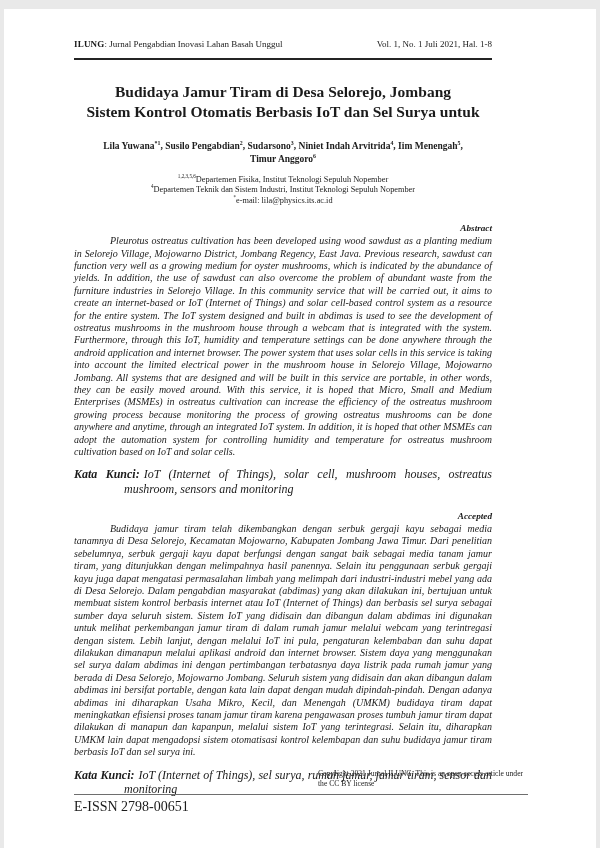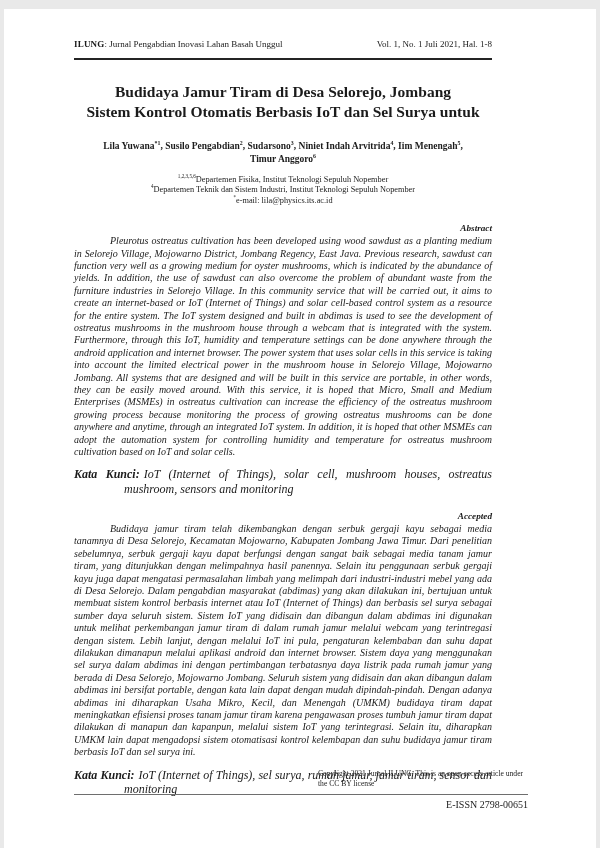--- a/index.html
+++ b/index.html
@@ -89,22 +89,22 @@
   }
   .copyright {
     margin-left: auto;
     width: 210px;
     text-align: left;
     font-size: 7.6px;
     line-height: 1.32;
   }
   .footer-rule { border: none; border-top: 1px solid #6e6e6e; margin: 5px 0 0 0; }
   .footer-line {
-    display: flex; justify-content: flex-end;
-    font-size: 10px;
+    display: flex; justify-content: flex-start;
+    font-size: 14px;
     margin-top: 4px;
   }
 </style>
 </head>
 <body>
 
 <div class="page">
 
   <div class="journal-line">
     <div>

